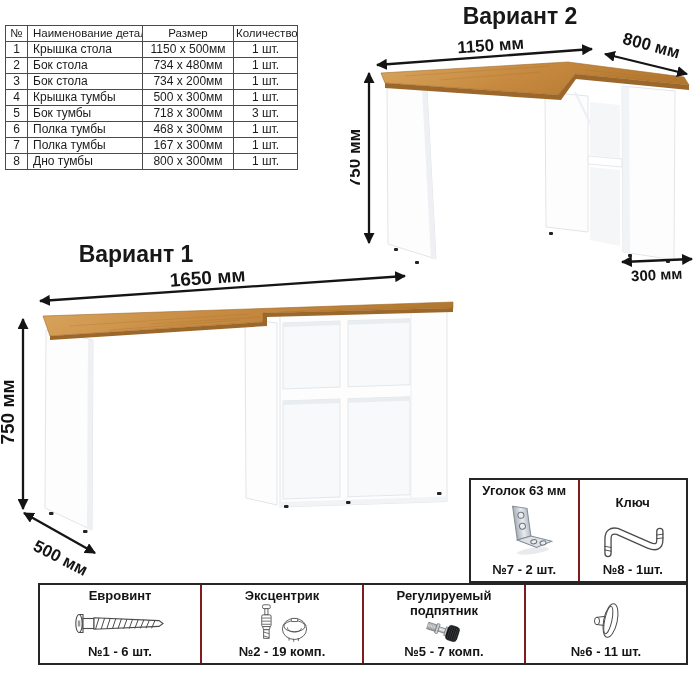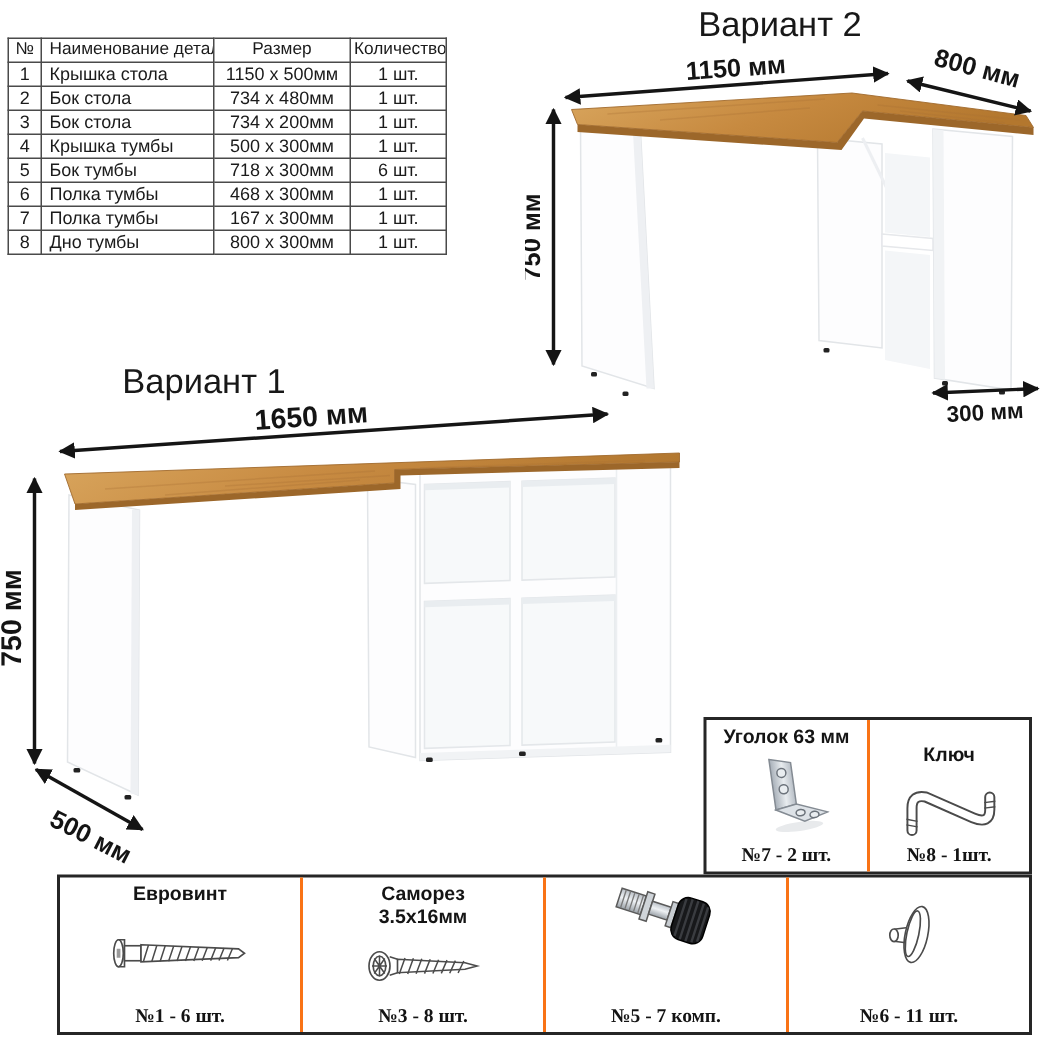--- a/index.html
+++ b/index.html
@@ -12,44 +12,44 @@
   .parts th,.parts td{border:1px solid #4a4a4a;font-size:12px;line-height:13px;
                       padding:1px 2px;height:14px;font-weight:normal;color:#1b1b1b;
                       overflow:hidden;white-space:nowrap;}
   .parts th{font-size:11.5px;text-align:center;}
   .c-num{text-align:center;}
   .c-name{text-align:left;padding-left:5px !important;}
   .c-size{text-align:center;}
   .c-qty{text-align:center;}
 
   
-  .vtitle{position:absolute;width:176px;text-align:center;font-size:23px;font-weight:normal;color:#181818;}
+  .vtitle{position:absolute;width:176px;text-align:center;font-size:23px;font-weight:bold;color:#181818;}
   .t2{left:432px;top:3px;}
   .t1{left:48px;top:241px;}
 
   
   .v2svg{position:absolute;left:350px;top:28px;}
   .v1svg{position:absolute;left:0px;top:262px;}
   .dim{font-family:"Liberation Sans",sans-serif;font-weight:bold;fill:#141414;}
   .d17{font-size:17px;} .d19{font-size:19px;} .d15{font-size:15px;}
   .aline{stroke:#151515;stroke-width:2.3;}
   .panel{fill:#fdfdfe;stroke:#e2e5e8;stroke-width:1;}
   .cell{fill:#f7f9fa;stroke:#e4e7ea;stroke-width:1;}
   .foot{fill:#222;}
 
   
   .hw-extra{position:absolute;left:469px;top:478px;width:219px;height:105px;display:flex;
             border:2px solid #262626;background:#fff;}
-  .hw-row{position:absolute;left:38px;top:583px;width:650px;height:107px;display:flex;
+  .hw-row{position:absolute;left:38px;top:583px;width:650px;height:82px;display:flex;
           border:2px solid #262626;background:#fff;}
-  .hw-cell{flex:1;border-right:2px solid #f97316;display:flex;flex-direction:column;
+  .hw-cell{flex:1;border-right:2px solid #7f1d1d;display:flex;flex-direction:column;
            align-items:center;justify-content:space-between;min-width:0;}
   .hw-cell:last-child{border-right:none;margin-top:12px;}
   .hw-title{font-weight:bold;font-size:13px;line-height:15px;text-align:center;padding-top:3px;color:#141414;}
-  .hw-count{font-weight:bold;font-size:13px;line-height:15px;text-align:right;padding-bottom:4px;color:#141414;font-family:Liberation Serif, serif;}
+  .hw-count{font-weight:bold;font-size:13px;line-height:15px;text-align:right;padding-bottom:4px;color:#141414;}
   .hw-icon{display:block;margin:1px auto;}
   .ico{stroke:#4b4b4b;fill:#fff;stroke-width:1.1;}
   .ithin{stroke:#4b4b4b;stroke-width:1;fill:none;}
 </style>
 </head>
 <body>
 
 <div class="sheet">
 
   <table class="parts">
@@ -89,21 +89,21 @@
       <tr>
           <td class="c-num">4</td>
           <td class="c-name">Крышка тумбы</td>
           <td class="c-size">500 х 300мм</td>
           <td class="c-qty">1 шт.</td>
         </tr>
       <tr>
           <td class="c-num">5</td>
           <td class="c-name">Бок тумбы</td>
           <td class="c-size">718 х 300мм</td>
-          <td class="c-qty">6 шт.</td>
+          <td class="c-qty">3 шт.</td>
         </tr>
       <tr>
           <td class="c-num">6</td>
           <td class="c-name">Полка тумбы</td>
           <td class="c-size">468 х 300мм</td>
           <td class="c-qty">1 шт.</td>
         </tr>
       <tr>
           <td class="c-num">7</td>
           <td class="c-name">Полка тумбы</td>
@@ -267,40 +267,45 @@
           <ellipse cx="6" cy="14.5" rx="3.2" ry="9"></ellipse>
           <rect x="10" y="9.5" width="11" height="10"></rect>
           <path d="M21,8.8 L86,11.6 L90,14.5 L86,17.4 L21,20.2 Z"></path>
         </g>
         <rect x="4.8" y="11.5" width="2.5" height="6" fill="#9a9a9a"></rect>
         <path d="M26,9 l-3.4,11 M31.6,9.2 l-3.4,10.8 M37.2,9.4 l-3.4,10.5 M42.8,9.6 l-3.4,10.2 M48.4,9.9 l-3.4,9.8 M54,10.1 l-3.4,9.5 M59.6,10.3 l-3.4,9.3 M65.2,10.6 l-3.4,8.9 M70.8,10.8 l-3.4,8.6 M76.4,11 l-3.4,8.3 M82,11.3 l-3.4,8" class="ithin"></path>
       </svg>
       <div class="hw-count">№1 - 6 шт.</div>
     </div>
 
+    <div class="hw-cell">
+      <div class="hw-title">Эксцентрик</div>
+      <svg class="hw-icon" width="78" height="50" viewBox="0 0 78 50">
+        <g class="ico">
+          <rect x="14" y="1" width="10" height="5" rx="2"></rect>
+          <rect x="17" y="6" width="4" height="8"></rect>
+          <rect x="13" y="14" width="12" height="15" rx="1.5"></rect>
+          <path d="M14,29 L24,29 L22.5,33 L15.5,33 Z"></path>
+          <rect x="15.5" y="33" width="7" height="11"></rect>
+          <ellipse cx="55" cy="32" rx="15.5" ry="13.5"></ellipse>
+          <ellipse cx="55" cy="28.5" rx="13.5" ry="7"></ellipse>
+          <rect x="51" y="18.5" width="8" height="4" rx="1"></rect>
+        </g>
+        <path d="M13.5,18 h11 M13.5,22 h11 M13.5,26 h11 M15.5,36 l7,2 M15.5,41 l7,2 M46,30 a9,5.5 0 1 0 18,1 M48,43 v4 M54,44.5 v4 M60,43.5 v4" class="ithin"></path>
+      </svg>
+      <div class="hw-count">№2 - 19 комп.</div>
+    </div>
+
+
 
     <div class="hw-cell">
       <div class="hw-title">
-        <div>Саморез</div>
-        <div>3.5х16мм</div>
+        <div>Регулируемый</div>
+        <div>подпятник</div>
       </div>
-      <svg class="hw-icon" width="80" height="36" viewBox="0 0 80 36">
-        <g class="ico">
-          <ellipse cx="11" cy="18" rx="7" ry="9.5"></ellipse>
-          <ellipse cx="11" cy="18" rx="4.2" ry="6.5"></ellipse>
-          <path d="M23,13.5 L68,15.8 L76,18 L68,20.2 L23,22.5 Z"></path>
-        </g>
-        <path d="M11,11 V25 M6,18 H16 M7.5,13 L14.5,23 M14.5,13 L7.5,23 M17.8,11.8 L23,13.5 M17.8,24.2 L23,22.5" class="ithin"></path>
-        <path d="M28,12.6 l-3.8,10.8 M33.6,12.9 l-3.8,10.4 M39.2,13.2 l-3.8,10 M44.8,13.5 l-3.8,9.6 M50.4,13.8 l-3.8,9.2 M56,14.1 l-3.8,8.8 M61.6,14.4 l-3.8,8.4 M67.2,14.7 l-3.8,8" class="ithin"></path>
-      </svg>
-      <div class="hw-count">№3 - 8 шт.</div>
-    </div>
-
-
-    <div class="hw-cell">
       <svg class="hw-icon" width="72" height="46" viewBox="0 0 72 46">
         <defs>
           <linearGradient id="mg5" x1="0" y1="0" x2="0" y2="1">
             <stop offset="0" stop-color="#b9bfc6"></stop>
               <stop offset="0.45" stop-color="#eef1f4"></stop>
               <stop offset="1" stop-color="#9aa1a8"></stop>
           </linearGradient>
         </defs>
         <g transform="rotate(18 36 23)">
           <rect x="3" y="16" width="17" height="13" fill="url(#mg5)" stroke="#5a5a5a"></rect>

